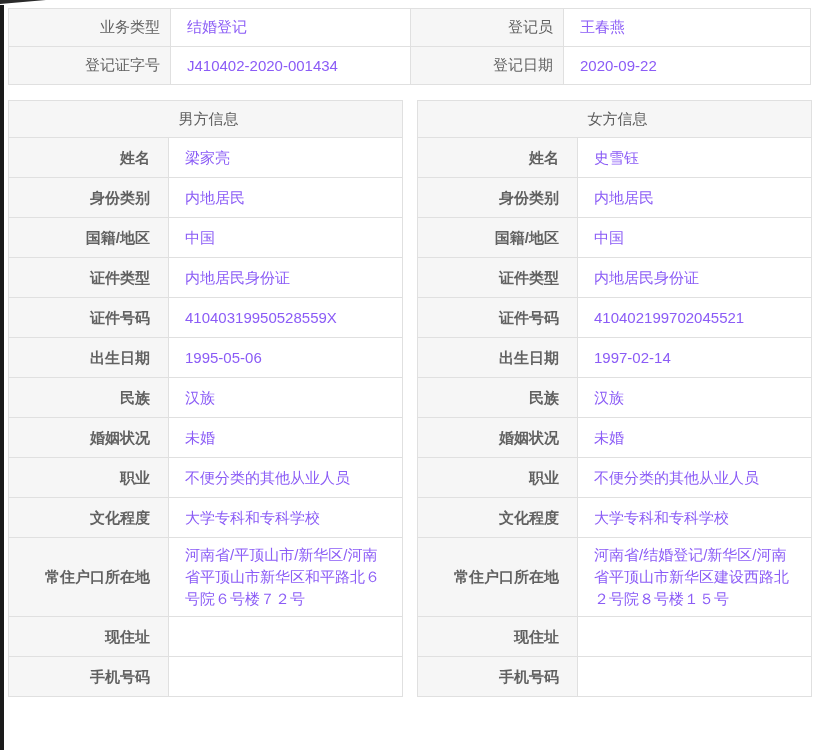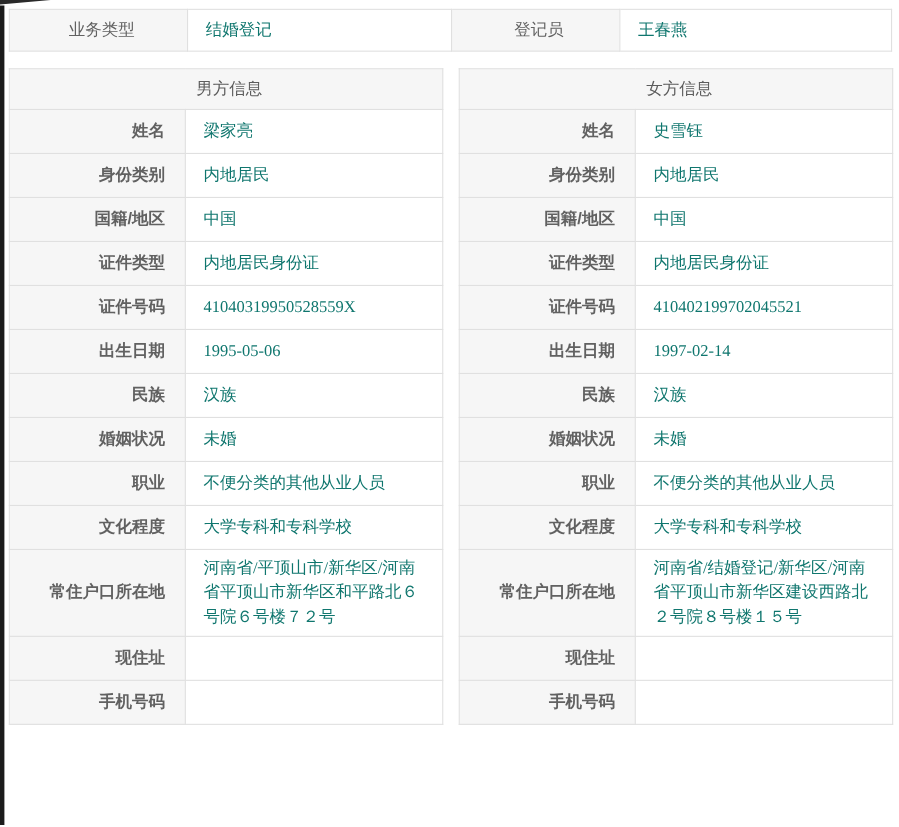--- a/index.html
+++ b/index.html
@@ -49,25 +49,25 @@
     border: 1px solid #e0e0e0;
     height: 37px;
     padding: 0 10px 0 16px;
     overflow: hidden;
     white-space: nowrap;
   }
   th.lbl {
     background: #f6f6f6;
     font-weight: normal;
     color: #616161;
-    text-align: center;
+    text-align: right;
   }
   td.val {
     background: #ffffff;
-    color: #0f766e;
+    color: #8b5cf6;
     text-align: left;
   }
   .tables-row {
     display: flex;
     gap: 14px;
     margin-top: 15px;
   }
   .person-table {
     width: 394px;
   }
@@ -78,21 +78,20 @@
   }
   .person-table th.lbl {
     text-align: right;
     padding-right: 18px;
     height: 27px;
     font-weight: bold;
   }
   .person-table td.val {
     height: 27px;
     word-break: break-all;
-    font-family: Liberation Serif, serif;
   }
   .person-table th.table-title {
     background: #f6f6f6;
     font-weight: normal;
     color: #5c5c5c;
     text-align: center;
     height: 24px;
   }
 </style>
 </head>
@@ -110,20 +109,26 @@
         <col style="width:153px">
         <col style="width:247px">
     </colgroup>
     <tbody>
       <tr>
         <th class="lbl">业务类型</th>
         <td class="val">结婚登记</td>
         <th class="lbl">登记员</th>
         <td class="val">王春燕</td>
       </tr>
+      <tr>
+        <th class="lbl">登记证字号</th>
+        <td class="val">J410402-2020-001434</td>
+        <th class="lbl">登记日期</th>
+        <td class="val">2020-09-22</td>
+      </tr>
     </tbody>
   </table>
 
   <div class="tables-row">
 
     <table class="person-table">
       <colgroup>
           <col style="width:160px">
           <col style="width:234px">
         </colgroup>

